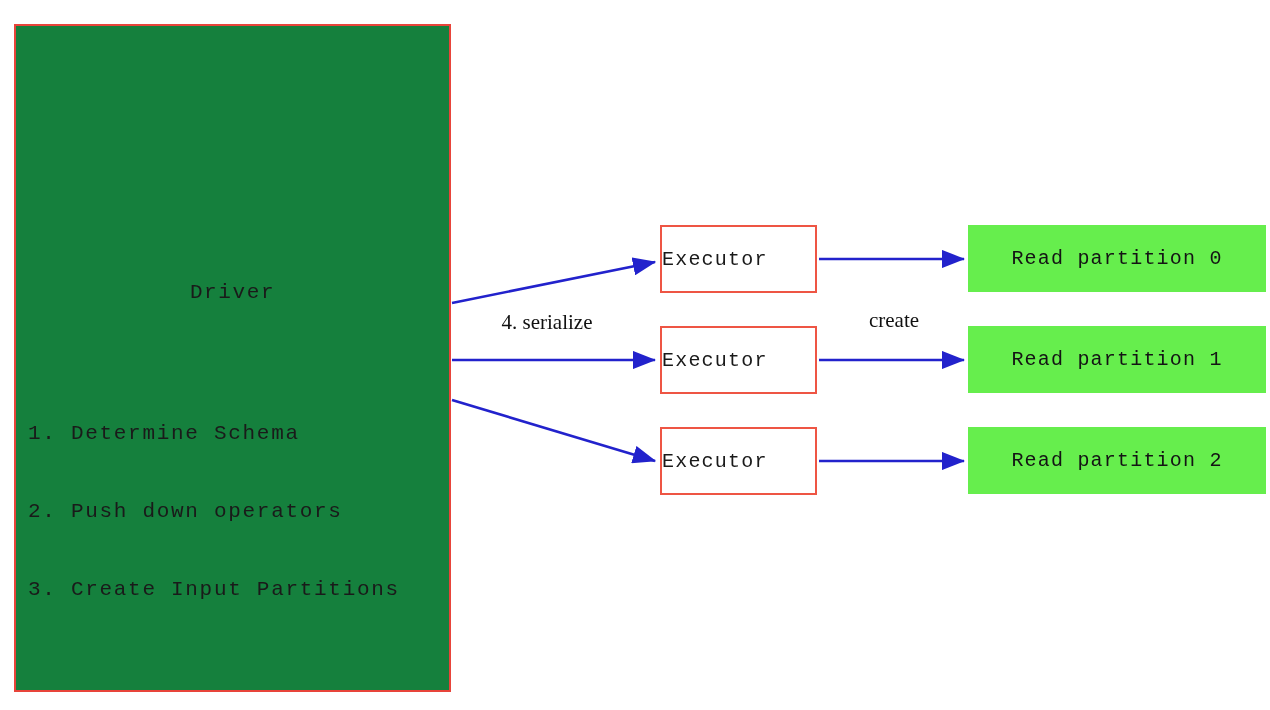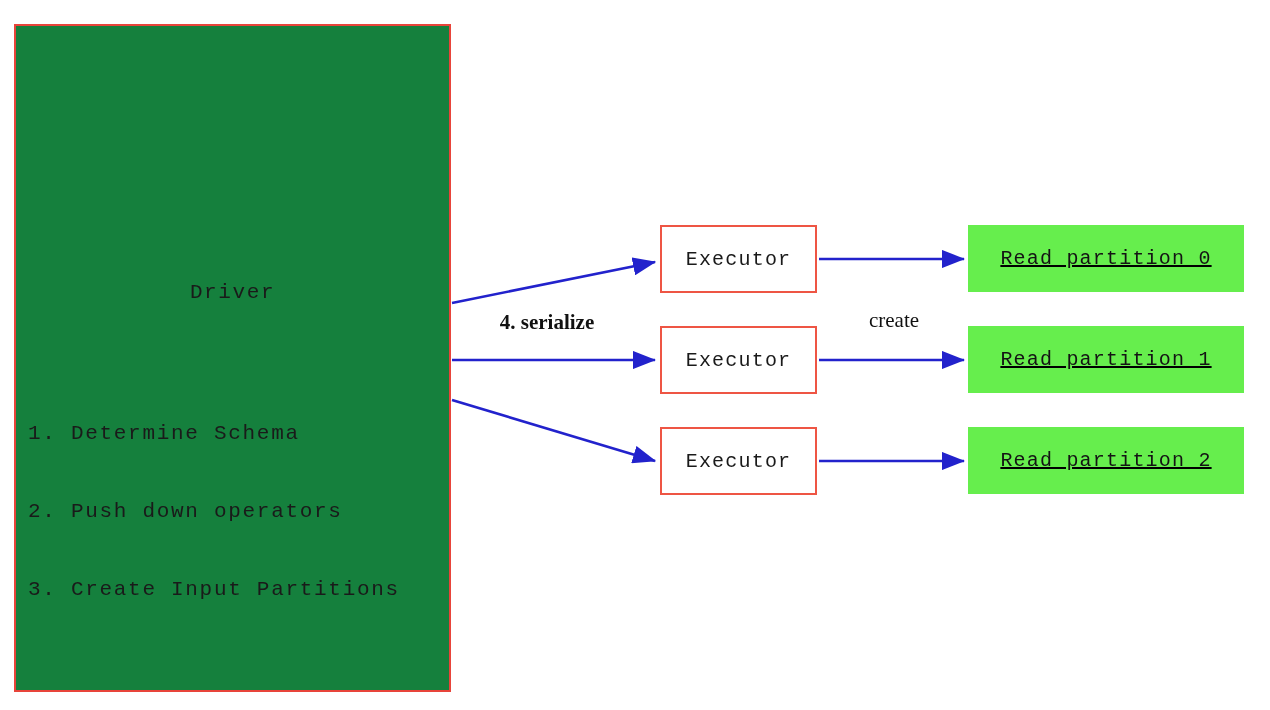--- a/index.html
+++ b/index.html
@@ -63,44 +63,43 @@
   .executor-box {
     position: absolute;
     left: 660px;
     width: 157px;
     height: 68px;
     box-sizing: border-box;
     border: 2px solid #ee5544;
     background: #ffffff;
     display: flex;
     align-items: center;
-    justify-content: center;
+    justify-content: flex-start;
   }
   .executor-box.row1 { top: 225px; }
   .executor-box.row2 { top: 326px; }
   .executor-box.row3 { top: 427px; }
   .executor-label {
     font-family: "Liberation Mono", "DejaVu Sans Mono", monospace;
     font-size: 20px;
     letter-spacing: 1.2px;
     color: #1a1a1a;
     white-space: pre;
   }
 
   
   .partition-box {
     position: absolute;
     left: 968px;
-    width: 276px;
+    width: 298px;
     height: 67px;
     background: #66ee4d;
     display: flex;
     align-items: center;
     justify-content: center;
-    text-decoration: underline;
   }
   .partition-box.row1 { top: 225px; }
   .partition-box.row2 { top: 326px; }
   .partition-box.row3 { top: 427px; }
   .partition-label {
     font-family: "Liberation Mono", "DejaVu Sans Mono", monospace;
     font-size: 20px;
     letter-spacing: 1.2px;
     color: #141414;
     white-space: pre;
@@ -113,21 +112,20 @@
     font-size: 21px;
     color: #111111;
     text-align: center;
     line-height: 26px;
     white-space: nowrap;
   }
   #label-serialize {
     left: 456px;
     top: 309px;
     width: 182px;
-    font-weight: bold;
   }
   #label-create-reader {
     left: 823px;
     top: 307px;
     width: 142px;
   }
 </style>
 </head>
 <body>
 

